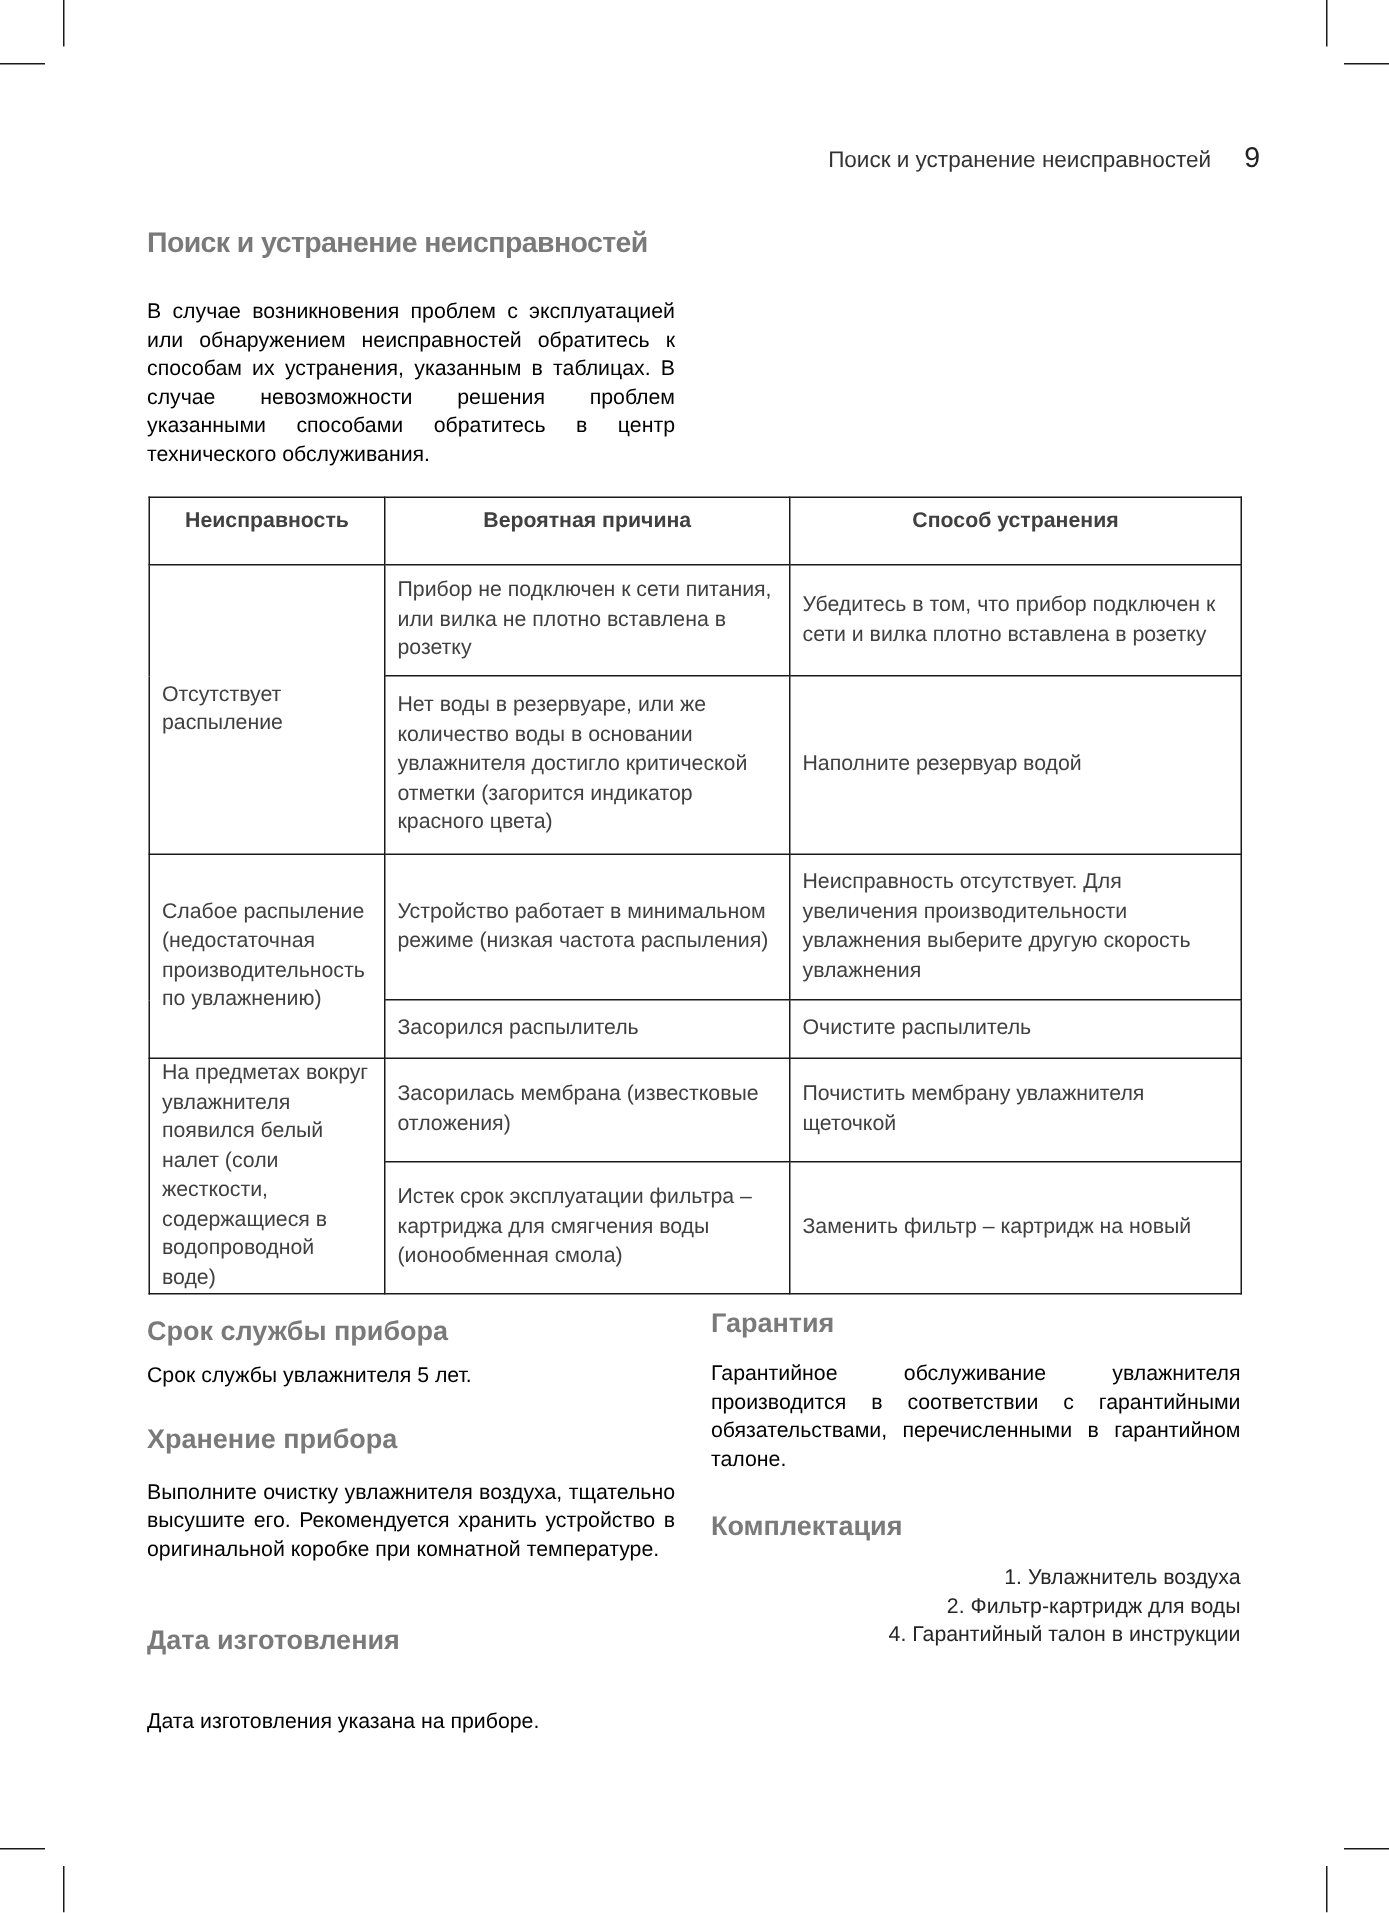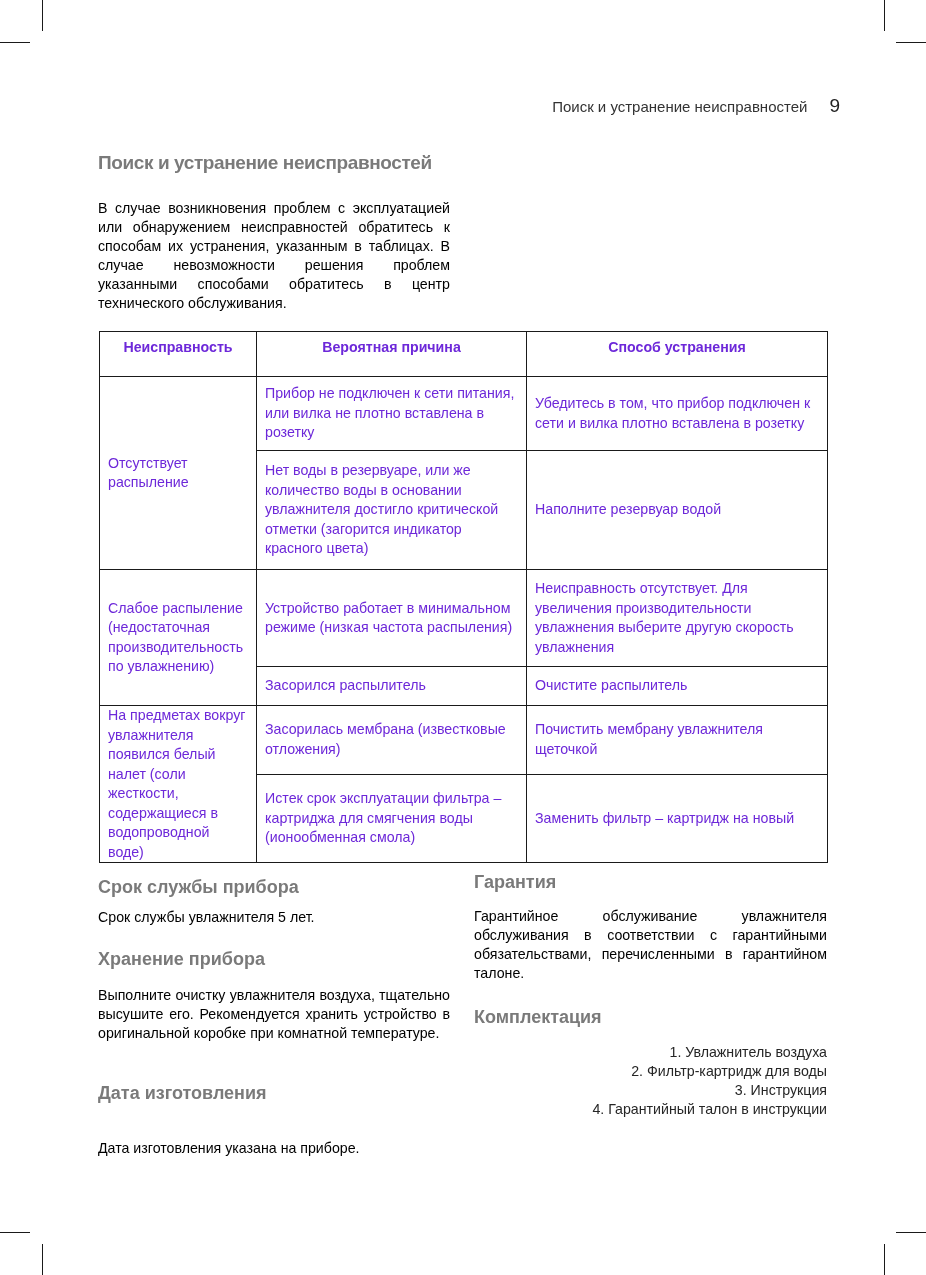--- a/index.html
+++ b/index.html
@@ -63,21 +63,21 @@
     }
 
     table.faults {
       position: absolute;
       left: 99px;
       top: 331px;
       width: 729px;
       border-collapse: collapse;
       font-size: 14.2px;
       line-height: 19.5px;
-      color: #6d28d9;
+      color: #404040;
     }
     table.faults th, table.faults td {
       border: 1.4px solid #1a1a1a;
       padding: 0 8px;
       vertical-align: middle;
       text-align: left;
     }
     table.faults th {
       height: 38px;
       font-weight: bold;
@@ -166,21 +166,20 @@
 <h2 class="section-title h-sub" style="left:98px; top:877px;">Срок службы прибора</h2>
 <p class="para" style="left:98px; top:908px; width:352px;">Срок службы увлажнителя 5 лет.</p>
 
 <h2 class="section-title h-sub" style="left:98px; top:949px;">Хранение прибора</h2>
 <p class="para justify-last" style="left:98px; top:986px; width:352px;">Выполните очистку увлажнителя воздуха, тщательно высушите его. Рекомендуется хранить устройство в оригинальной коробке при комнатной температуре.</p>
 
 <h2 class="section-title h-sub" style="left:98px; top:1083px;">Дата изготовления</h2>
 <p class="para" style="left:98px; top:1139px; width:352px;">Дата изготовления указана на приборе.</p>
 
 <h2 class="section-title h-sub" style="left:474px; top:872px;">Гарантия</h2>
-<p class="para justify-last" style="left:474px; top:907px; width:353px;">Гарантийное обслуживание увлажнителя обслуживания в соответствии с гарантийными обязательствами, перечисленными в гарантийном талоне.</p>
+<p class="para justify-last" style="left:474px; top:907px; width:353px;">Гарантийное обслуживание увлажнителя производится в соответствии с гарантийными обязательствами, перечисленными в гарантийном талоне.</p>
 
 <h2 class="section-title h-sub" style="left:474px; top:1007px;">Комплектация</h2>
 <ul class="list" style="left:474px; top:1043px; width:353px;">
   <li>1. Увлажнитель воздуха</li>
   <li>2. Фильтр-картридж для воды</li>
-  <li>3. Инструкция</li>
   <li>4. Гарантийный талон в инструкции</li>
 </ul>
 
 </body></html>

